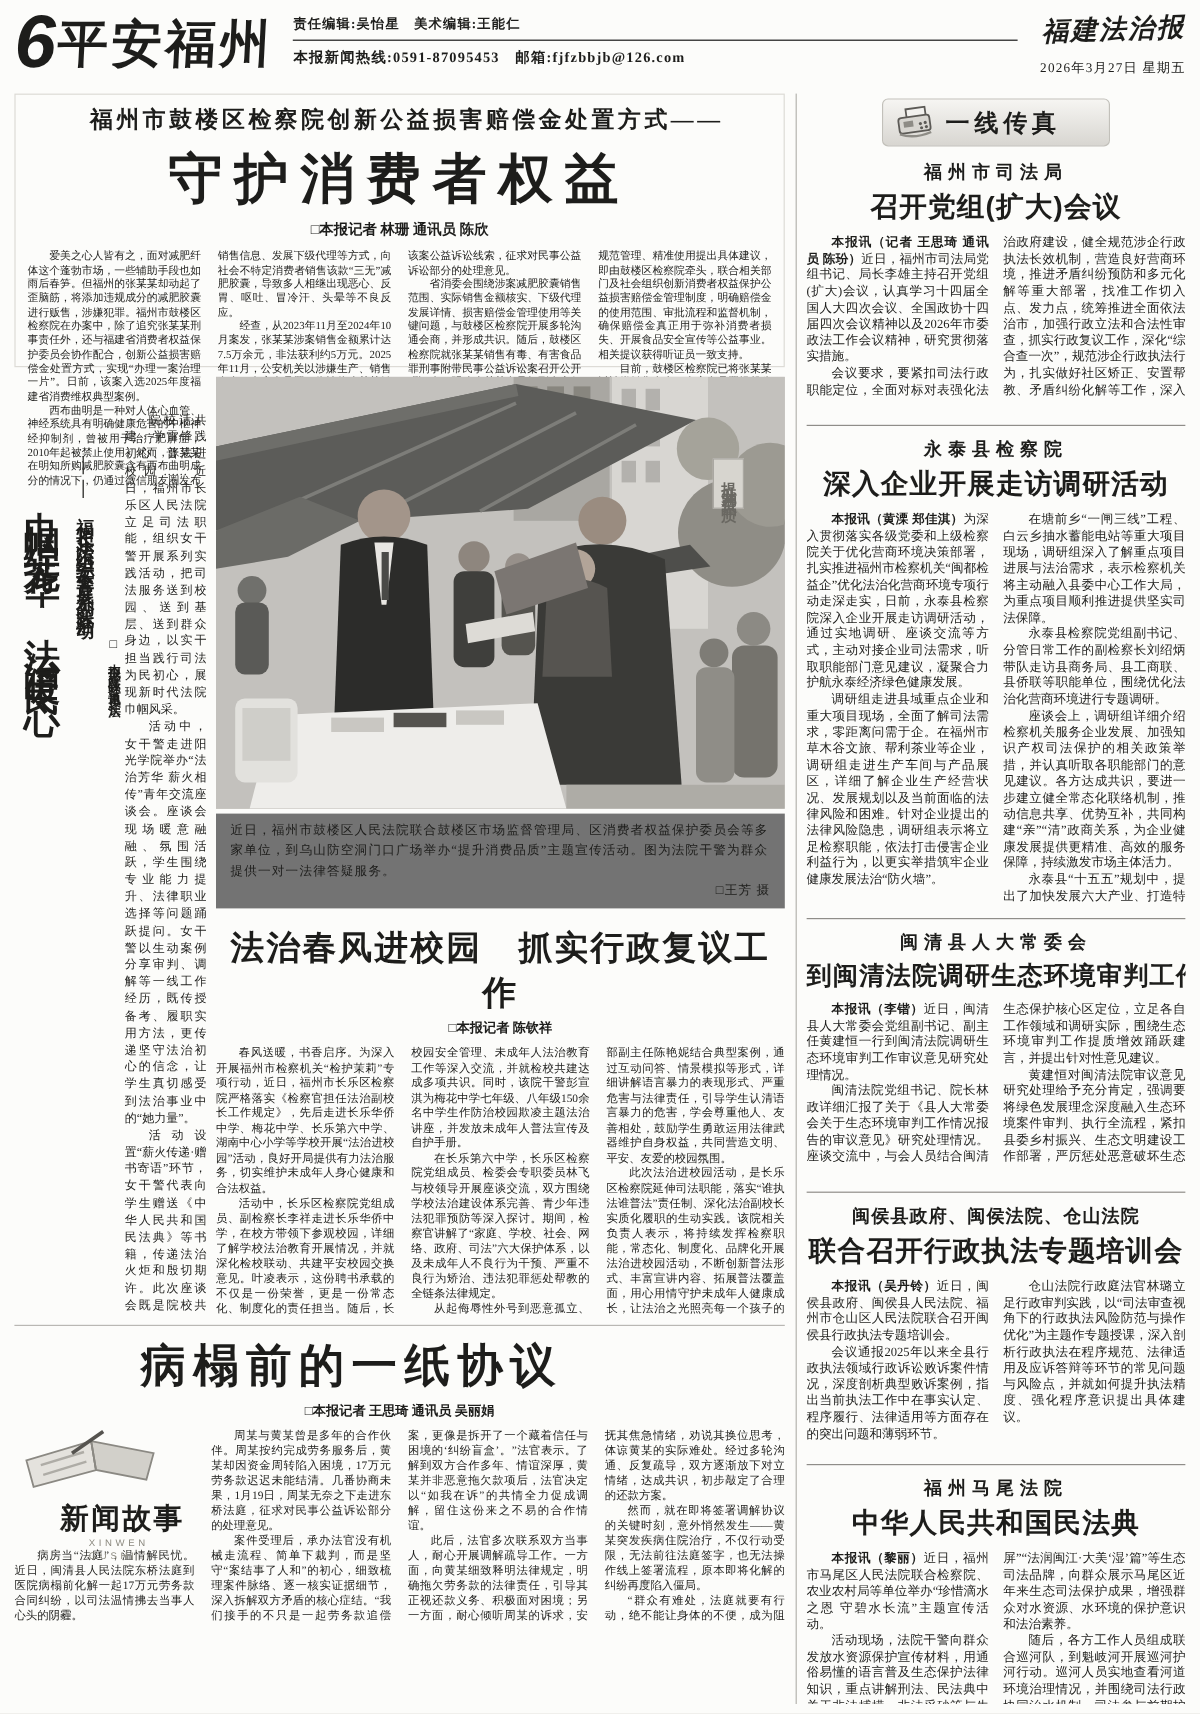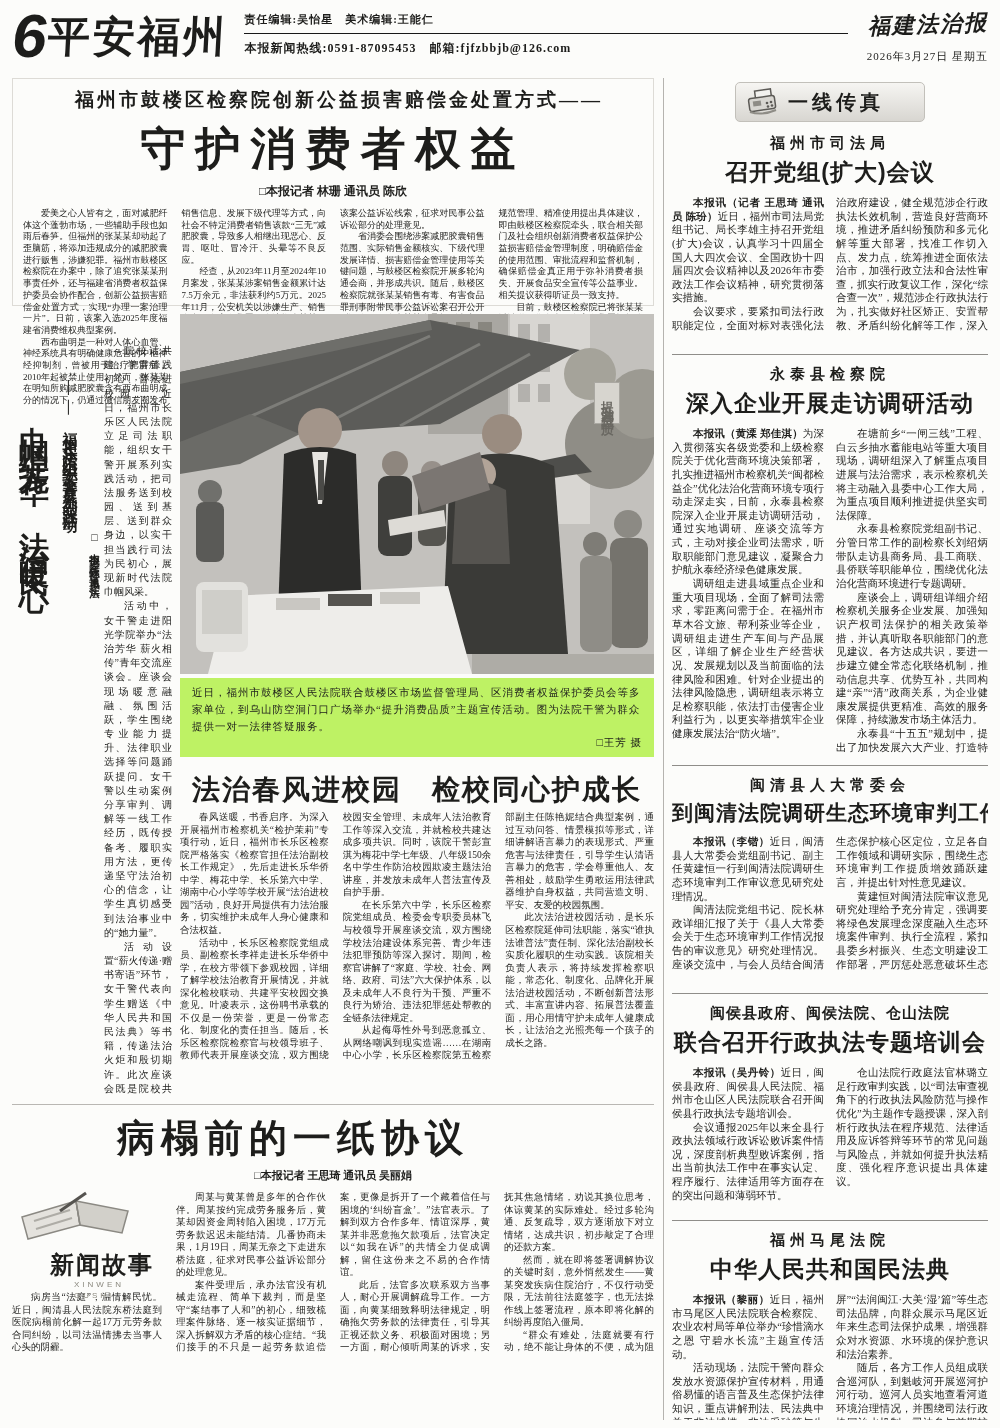--- a/index.html
+++ b/index.html
@@ -47,21 +47,21 @@
   .w-byline{writing-mode:vertical-rl;width:20px;font-size:10.5px;font-weight:bold;
       letter-spacing:0.18em;padding-top:214px;line-height:20px;}
   .w-body{flex:1;font-size:10px;line-height:1.42;text-align:justify;overflow:hidden;padding-top:26px;}
 
   .photo-zone{flex:1;display:flex;flex-direction:column;padding-left:8px;}
   .photo{margin:0;height:360px;position:relative;overflow:hidden;background:#bdbbb7;}
   .photo svg{position:absolute;inset:0;}
   .photo-banner{position:absolute;top:68px;right:34px;writing-mode:vertical-rl;
       background:#d7d5cf;color:#6a6862;font-size:13px;font-weight:bold;letter-spacing:4px;
       padding:8px 3px;border:1px solid #aaa8a2;}
-  .caption-box{background:#bef264;margin-top:4px;padding:7px 12px 5px;font-size:10.5px;line-height:1.6;letter-spacing:1px;}
+  .caption-box{background:#737373;margin-top:4px;padding:7px 12px 5px;font-size:10.5px;line-height:1.6;letter-spacing:1px;}
   .caption-box .credit{text-align:right;font-weight:normal;letter-spacing:1px;}
   .campus-headline{font-family:"Liberation Sans",sans-serif;font-weight:900;font-size:28px;
       text-align:center;letter-spacing:2px;margin:14px 0 2px;}
   .campus-byline{text-align:center;font-size:11px;font-weight:bold;margin-bottom:8px;}
   .campus-body{column-count:3;column-gap:14px;flex:1;overflow:hidden;
       font-size:9.5px;line-height:1.32;text-align:justify;}
 
   
   .bottom-zone{margin-top:8px;border-top:1px solid #b9b7b3;padding-top:8px;flex:1;overflow:hidden;}
   .hosp-headline{font-family:"Liberation Sans",sans-serif;font-weight:900;font-size:38px;
@@ -208,21 +208,22 @@
 
               <rect x="292" y="340" width="182" height="20" fill="#aeaca6"></rect>
             </svg>
             <div class="photo-banner">提升消费品质</div>
           </figure>
           <div class="caption-box">
             <span>近日，福州市鼓楼区人民法院联合鼓楼区市场监督管理局、区消费者权益保护委员会等多家单位，到乌山防空洞门口广场举办“提升消费品质”主题宣传活动。图为法院干警为群众提供一对一法律答疑服务。</span>
             <div class="credit">□王芳 摄</div>
           </div>
 
-          <h2 class="campus-headline">法治春风进校园　检校同心护成长</h2>
+          <h2 class="campus-headline">法治春风进校园　抓实行政复议工作</h2>
+          <div class="campus-byline">□本报记者 陈钦祥</div>
           <div class="campus-body">
               <p>春风送暖，书香启序。为深入开展福州市检察机关“检护茉莉”专项行动，近日，福州市长乐区检察院严格落实《检察官担任法治副校长工作规定》，先后走进长乐华侨中学、梅花中学、长乐第六中学、湖南中心小学等学校开展“法治进校园”活动，良好开局提供有力法治服务，切实维护未成年人身心健康和合法权益。</p>
               <p>活动中，长乐区检察院党组成员、副检察长李祥走进长乐华侨中学，在校方带领下参观校园，详细了解学校法治教育开展情况，并就深化检校联动、共建平安校园交换意见。叶凌表示，这份聘书承载的不仅是一份荣誉，更是一份常态化、制度化的责任担当。随后，长乐区检察院检察官与校领导班子、教师代表开展座谈交流，双方围绕校园安全管理、未成年人法治教育工作等深入交流，并就检校共建达成多项共识。同时，该院干警彭宣淇为梅花中学七年级、八年级150余名中学生作防治校园欺凌主题法治讲座，并发放未成年人普法宣传及自护手册。</p>
               <p>在长乐第六中学，长乐区检察院党组成员、检委会专职委员林飞与校领导开展座谈交流，双方围绕学校法治建设体系完善、青少年违法犯罪预防等深入探讨。期间，检察官讲解了“家庭、学校、社会、网络、政府、司法”六大保护体系，以及未成年人不良行为干预、严重不良行为矫治、违法犯罪惩处帮教的全链条法律规定。</p>
               <p>从起侮辱性外号到恶意孤立、从网络嘲讽到现实造谣……在湖南中心小学，长乐区检察院第五检察部副主任陈艳妮结合典型案例，通过互动问答、情景模拟等形式，详细讲解语言暴力的表现形式、严重危害与法律责任，引导学生认清语言暴力的危害，学会尊重他人、友善相处，鼓励学生勇敢运用法律武器维护自身权益，共同营造文明、平安、友爱的校园氛围。</p>
               <p>此次法治进校园活动，是长乐区检察院延伸司法职能，落实“谁执法谁普法”责任制、深化法治副校长实质化履职的生动实践。该院相关负责人表示，将持续发挥检察职能，常态化、制度化、品牌化开展法治进校园活动，不断创新普法形式、丰富宣讲内容、拓展普法覆盖面，用心用情守护未成年人健康成长，让法治之光照亮每一个孩子的成长之路。</p>
             </div>
         </div>
       </div>
 

